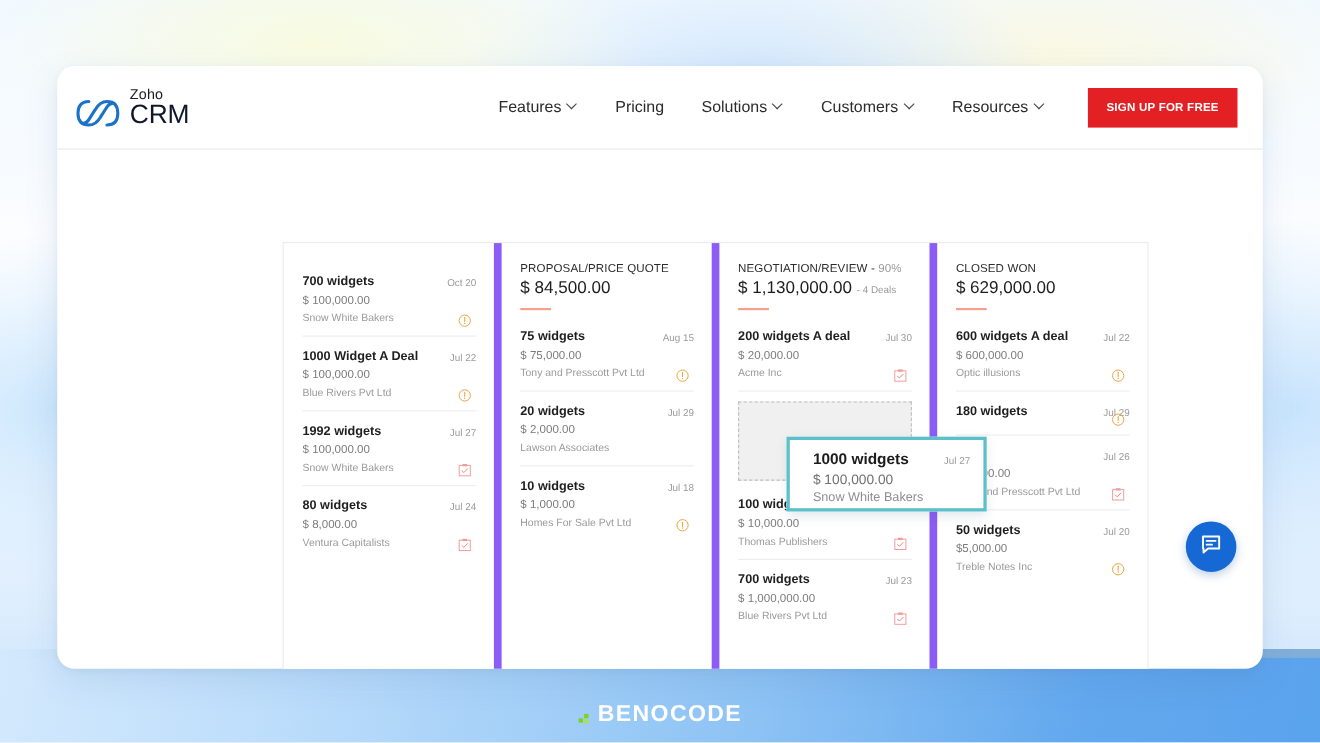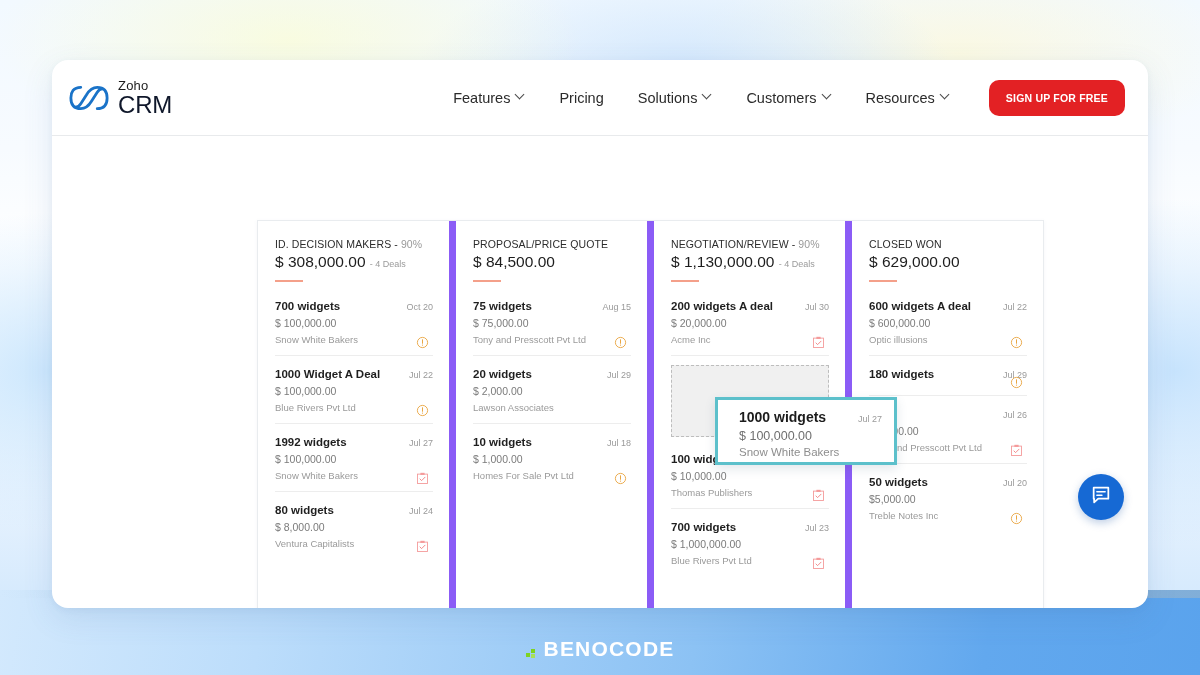--- a/index.html
+++ b/index.html
@@ -52,40 +52,40 @@
     background:#ffffff; border-radius: 16px;
     box-shadow: 0 10px 30px rgba(70,110,160,.13), 0 2px 6px rgba(70,110,160,.07);
     overflow: hidden;
   }
 
   
   #topnav {
     height: 76px; border-bottom: 1px solid #e8eaec;
     display: flex; align-items: center; padding: 0 23px 0 17px;
   }
-  #logo { display:flex; align-items:center; gap:9px; }
+  #logo { display:flex; align-items:flex-end; gap:9px; }
   .logo-mark { width: 40px; height: 28px; flex: none; }
   .logo-words { line-height: 1; }
   .logo-zoho { font-size: 13px; color:#1c1c1c; letter-spacing:.2px; display:block; margin-bottom:1px;}
   .logo-crm  { font-size: 24px; font-weight: normal; color:#0f172a; letter-spacing:-.2px; display:block;}
 
   #nav-links { margin-left:auto; display:flex; align-items:center; gap:0; }
   .nav-link {
     font-size: 14.5px; color:#2b2b2b; padding: 0 17px; display:flex; align-items:center; gap:6px;
     cursor: pointer; white-space: nowrap;
   }
   .caret { display:inline-block; width:9px; height:9px; position:relative; top:-2px; }
   .caret::before{
     content:""; position:absolute; left:0; top:0; width:6px; height:6px;
     border-right:1.4px solid #4a4a4a; border-bottom:1.4px solid #4a4a4a;
     transform: rotate(45deg);
   }
   #signup-btn {
     margin-left: 22px; background:#e32124; color:#fff; font-size:10.5px; font-weight:bold;
-    letter-spacing:.2px; padding: 12px 17px; border:none; border-radius:10px; cursor:pointer;
+    letter-spacing:.2px; padding: 12px 17px; border:none; border-radius:0; cursor:pointer;
     white-space: nowrap;
   }
 
   
   #board {
     position:absolute; left:205px; top:160px; width:787px; height:392px;
     background:#fff; border:1px solid #e9ecef;
     box-shadow: 0 1px 4px rgba(80,110,150,.06);
     display:flex;
   }
@@ -185,25 +185,20 @@
       <span class="nav-link">
         <span>Resources</span>
         <span class="caret"></span>
       </span>
       <button id="signup-btn">SIGN UP FOR FREE</button>
     </nav>
   </div>
 
   <div id="board">
       <div class="column">
-        <div class="col-head">
-          <div class="col-title">ID. DECISION MAKERS - <span class="col-pct">90%</span></div>
-          <div class="col-amount">$ 308,000.00 <span class="col-deals">- 4 Deals</span></div>
-          <div class="col-rule"></div>
-        </div>
         <div class="deal">
           <div class="deal-row1">
             <span class="deal-name">700 widgets</span>
             <span class="deal-date">Oct 20</span>
           </div>
           <div class="deal-amount">$ 100,000.00</div>
           <div class="deal-account">Snow White Bakers</div>
           <span class="deal-icon"><svg viewBox="0 0 16 16" width="13" height="13">
               <circle cx="8" cy="8" r="6.3" fill="none" stroke="#e8a33d" stroke-width="1.1"></circle>
               <line x1="8" y1="4.6" x2="8" y2="9" stroke="#e8a33d" stroke-width="1.2" stroke-linecap="round"></line>

